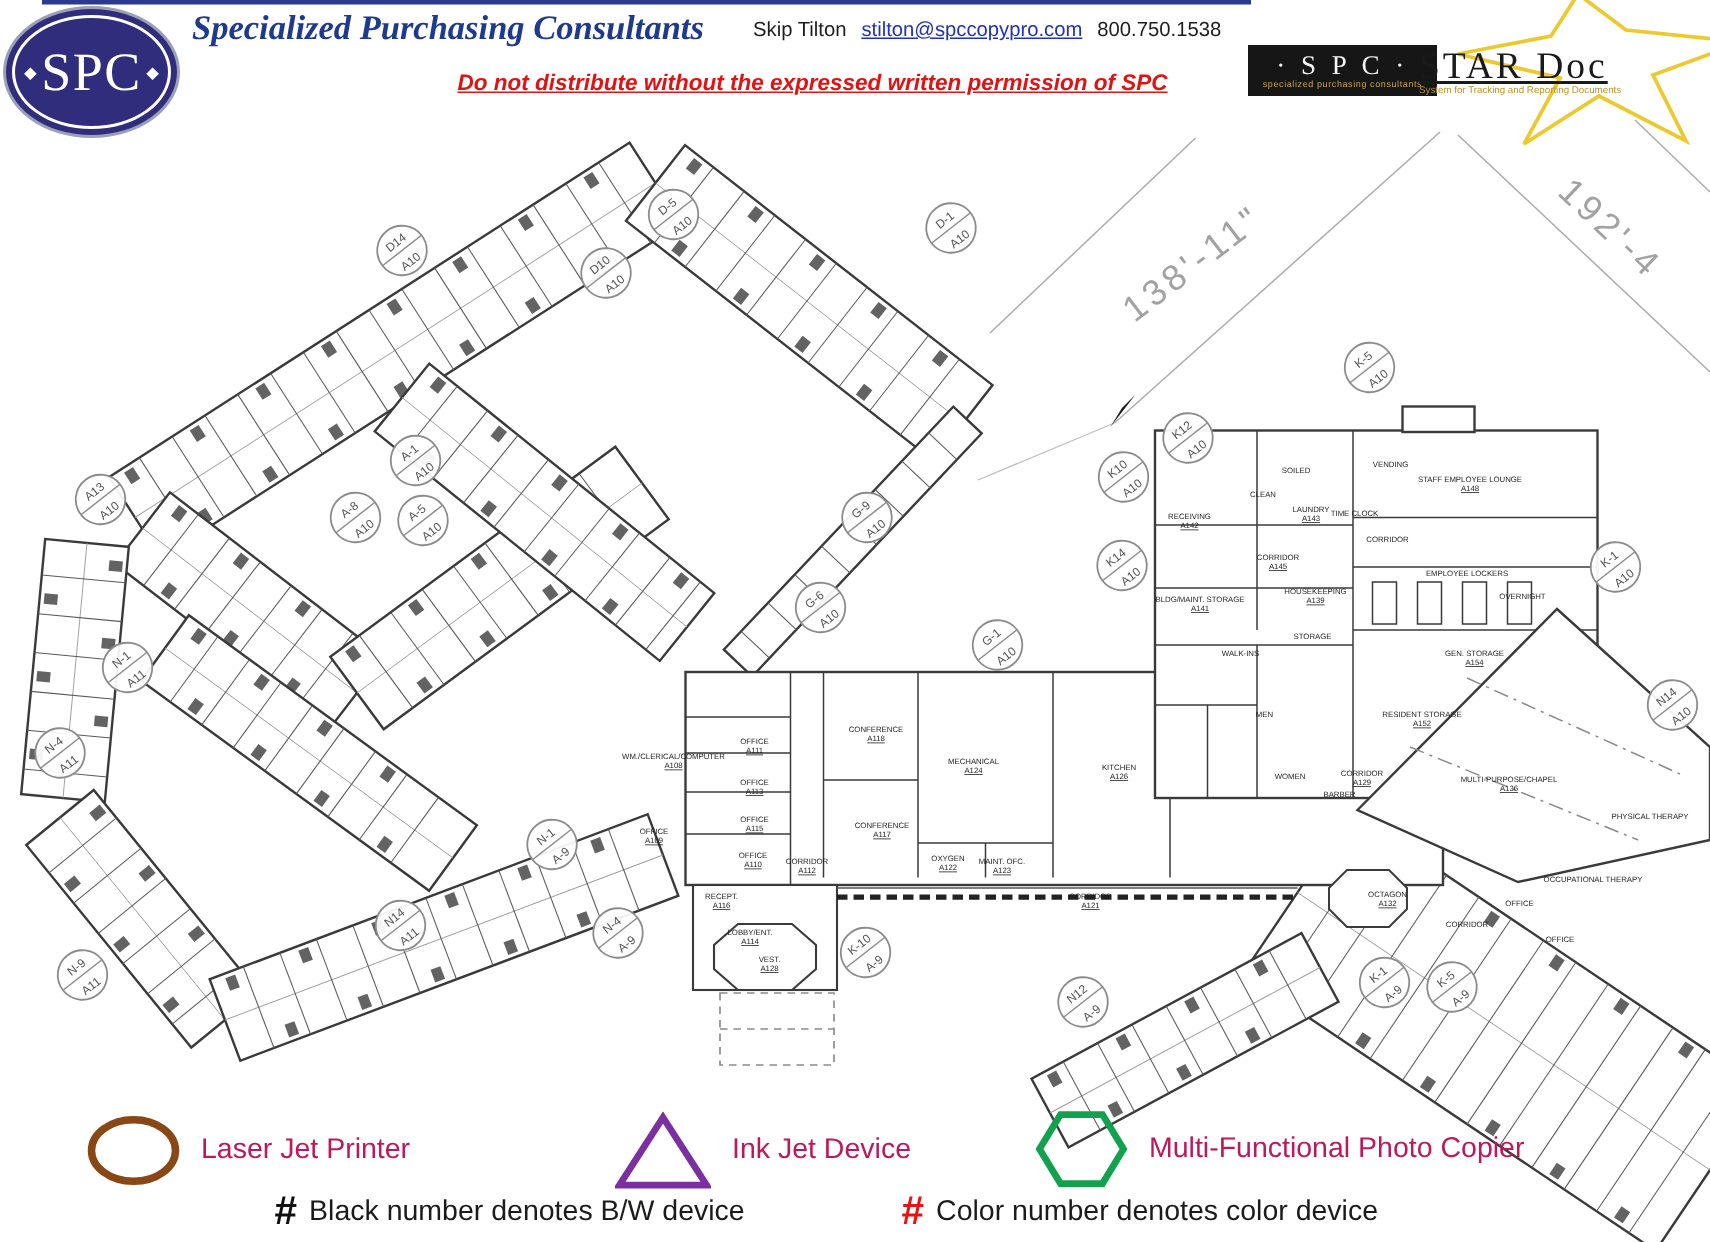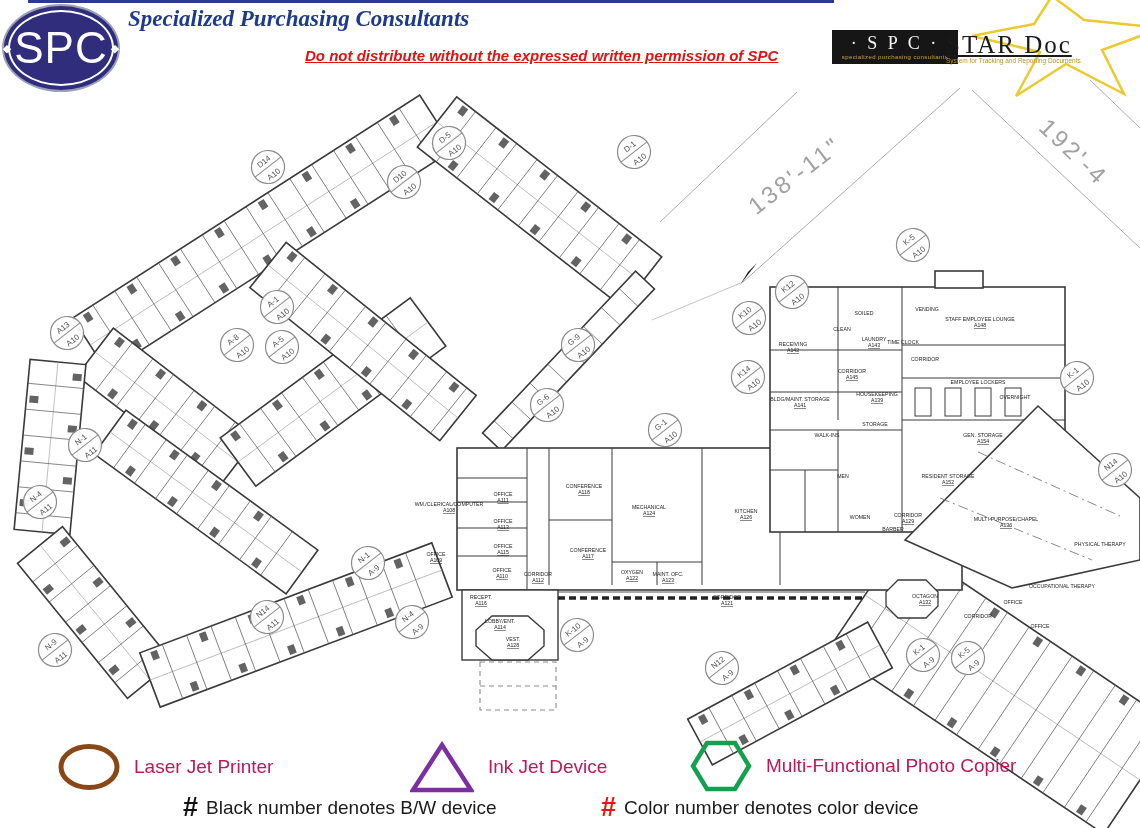--- a/index.html
+++ b/index.html
@@ -4,21 +4,21 @@
 <style>
   html,body{margin:0;padding:0;background:#fff;}
   #page{position:relative;width:1140px;height:828px;background:#ffffff;overflow:hidden;
         font-family:"Liberation Sans",sans-serif;}
   
   #topline{position:absolute;left:28px;top:0;width:806px;height:3px;background:#2b3990;}
   #spc-oval{position:absolute;left:2px;top:4px;width:118px;height:88px;background:#302d7c;
             border:2px solid #9aa0b8;border-radius:50%;box-sizing:border-box;}
   #spc-oval .inner{position:absolute;left:4px;top:4px;right:4px;bottom:4px;border:2px solid #fff;
             border-radius:50%;display:flex;align-items:center;justify-content:center;gap:3px;color:#fff;}
-  #spc-oval .mark{font-family:Liberation Sans, sans-serif;font-size:44px;line-height:1;letter-spacing:1px;}
+  #spc-oval .mark{font-family:Liberation Serif, serif;font-size:36px;line-height:1;letter-spacing:1px;}
   #spc-oval .dia{font-size:11px;}
   #company{position:absolute;left:128px;top:6px;font-family:"Liberation Serif",serif;
            font-style:italic;font-weight:bold;font-size:23px;color:#1e3a8f;white-space:nowrap;}
   #contact{position:absolute;left:502px;top:12px;font-size:13.5px;color:#1c1c1c;white-space:nowrap;}
   #contact a{color:#2030c0;text-decoration:underline;margin:0 10px;}
   #warning{position:absolute;left:305px;top:47px;font-size:15px;font-weight:bold;font-style:italic;
            text-decoration:underline;color:#e01212;white-space:nowrap;text-align:right;}
   #star-svg{position:absolute;left:0;top:0;width:1140px;height:110px;pointer-events:none;}
   #stardoc-box{position:absolute;left:832px;top:30px;width:126px;height:34px;background:#161616;
            display:flex;flex-direction:column;justify-content:center;align-items:center;}
@@ -590,20 +590,21 @@
   <div id="spc-oval">
     <div class="inner">
       <span class="dia">◆</span>
         <span class="mark">SPC</span>
         <span class="dia">◆</span>
     </div>
   </div>
 
   <div id="company">Specialized Purchasing Consultants</div>
 
+  <div id="contact"><span>Skip Tilton</span><a href="#">stilton@spccopypro.com</a><span>800.750.1538</span></div>
 
   <div id="warning">Do not distribute without the expressed written permission of SPC</div>
 
   <svg id="star-svg" viewBox="0 0 1140 110">
     <polygon points="1052,-4 1084,20 1162,28 1102,50 1124,94 1066,64 1016,96 1040,52 972,36 1034,24" fill="none" stroke="#ecc92f" stroke-width="2.5"></polygon>
   </svg>
   <div id="stardoc-box">
     <div class="l1">· S P C ·</div>
     <div class="l2">specialized purchasing consultants</div>
   </div>

